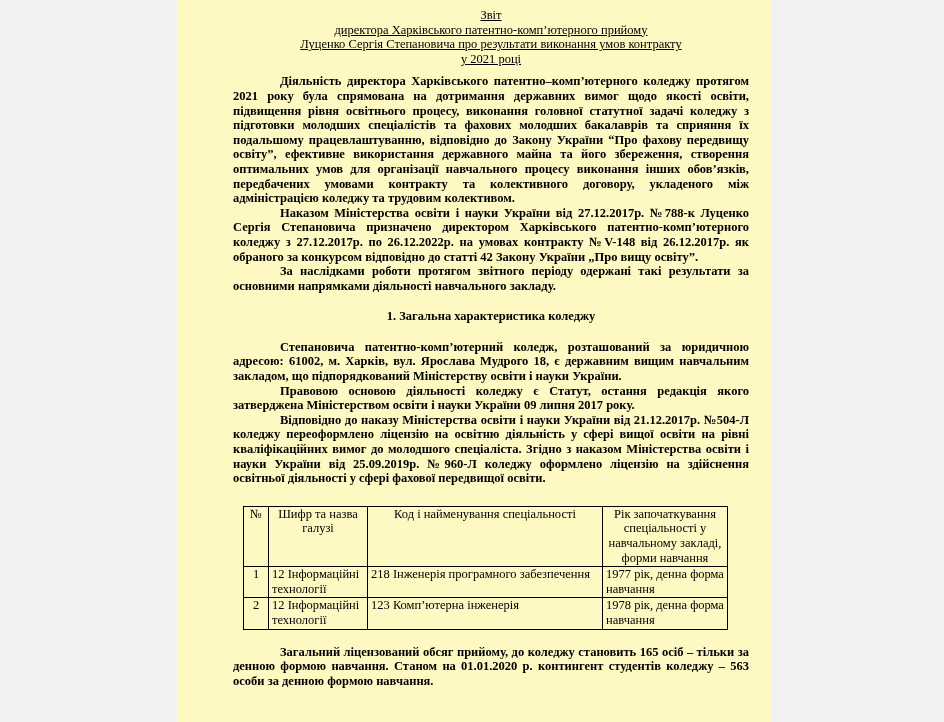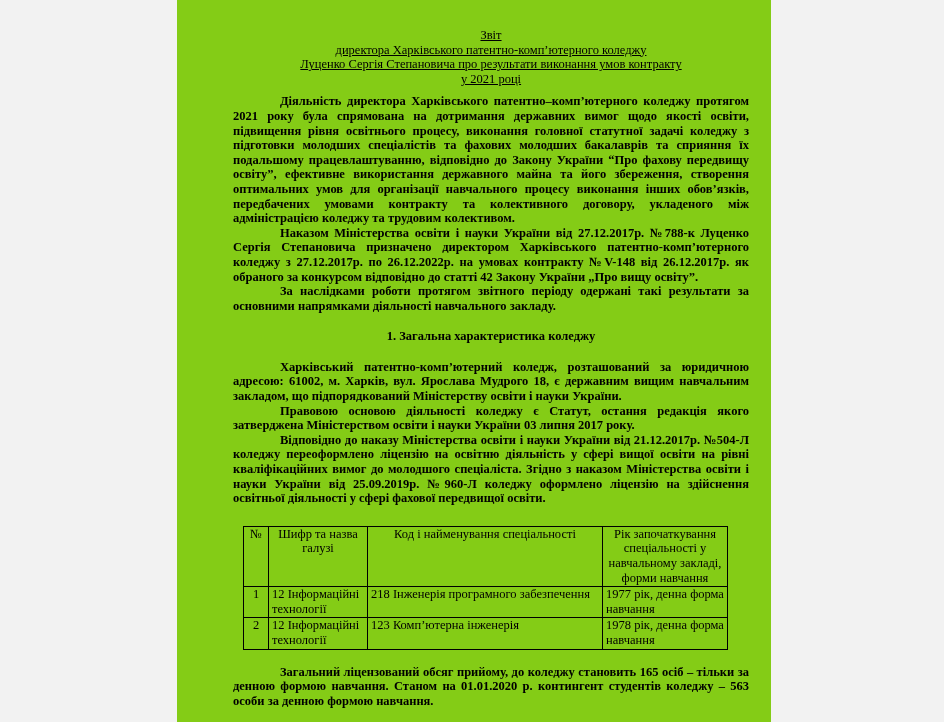--- a/index.html
+++ b/index.html
@@ -14,23 +14,23 @@
     position: relative;
     font-family: "Liberation Serif", "DejaVu Serif", serif;
     color: #000;
   }
   .paper {
     position: absolute;
     left: 177px;
     top: 0;
     width: 594px;
     height: 722px;
-    background: #84cc16;
+    background: #fef9c3;
     box-sizing: border-box;
-    padding: 28px 22px 0 56px;
+    padding: 8px 22px 0 56px;
     font-size: 12.5px;
     line-height: 14.6px;
   }
   .title-block {
     margin-bottom: 8px;
   }
   .title-line {
     text-align: center;
   }
   .u {
@@ -75,33 +75,33 @@
     margin-top: 15px;
   }
 </style>
 </head>
 <body>
 
 <div class="paper">
 
   <div class="title-block">
     <div class="title-line"><span class="u">Звіт</span></div>
-    <div class="title-line"><span class="u">директора Харківського патентно-комп’ютерного коледжу</span></div>
+    <div class="title-line"><span class="u">директора Харківського патентно-комп’ютерного прийому</span></div>
     <div class="title-line"><span class="u">Луценко Сергія Степановича про результати виконання умов контракту</span></div>
     <div class="title-line"><span class="u">у 2021 році</span></div>
   </div>
 
   <p class="body-par">Діяльність директора Харківського патентно–комп’ютерного коледжу протягом 2021 року була спрямована на дотримання державних вимог щодо якості освіти, підвищення рівня освітнього процесу, виконання головної статутної задачі коледжу з підготовки молодших спеціалістів та фахових молодших бакалаврів та сприяння їх подальшому працевлаштуванню, відповідно до Закону України “Про фахову передвищу освіту”, ефективне використання державного майна та його збереження, створення оптимальних умов для організації навчального процесу виконання інших обов’язків, передбачених умовами контракту та колективного договору, укладеного між адміністрацією коледжу та трудовим колективом.</p>
   <p class="body-par">Наказом Міністерства освіти і науки України від 27.12.2017р. №788-к Луценко Сергія Степановича призначено директором Харківського патентно-комп’ютерного коледжу з 27.12.2017р. по 26.12.2022р. на умовах контракту №V-148 від 26.12.2017р. як обраного за конкурсом відповідно до статті 42 Закону України „Про вищу освіту”.</p>
   <p class="body-par">За наслідками роботи протягом звітного періоду одержані такі результати за основними напрямками діяльності навчального закладу.</p>
 
   <h3 class="section-heading">1. Загальна характеристика коледжу</h3>
 
-  <p class="body-par">Харківський патентно-комп’ютерний коледж, розташований за юридичною адресою: 61002, м. Харків, вул. Ярослава Мудрого 18, є державним вищим навчальним закладом, що підпорядкований Міністерству освіти і науки України.</p>
-  <p class="body-par">Правовою основою діяльності коледжу є Статут, остання редакція якого затверджена Міністерством освіти і науки України 03 липня 2017 року.</p>
+  <p class="body-par">Степановича патентно-комп’ютерний коледж, розташований за юридичною адресою: 61002, м. Харків, вул. Ярослава Мудрого 18, є державним вищим навчальним закладом, що підпорядкований Міністерству освіти і науки України.</p>
+  <p class="body-par">Правовою основою діяльності коледжу є Статут, остання редакція якого затверджена Міністерством освіти і науки України 09 липня 2017 року.</p>
   <p class="body-par">Відповідно до наказу Міністерства освіти і науки України від 21.12.2017р. №504-Л коледжу переоформлено ліцензію на освітню діяльність у сфері вищої освіти на рівні кваліфікаційних вимог до молодшого спеціаліста. Згідно з наказом Міністерства освіти і науки України від 25.09.2019р. №960-Л коледжу оформлено ліцензію на здійснення освітньої діяльності у сфері фахової передвищої освіти.</p>
 
   <table class="spec-table">
     <colgroup>
       <col style="width:25px">
       <col style="width:99px">
       <col style="width:235px">
       <col style="width:125px">
     </colgroup>
     <thead>

